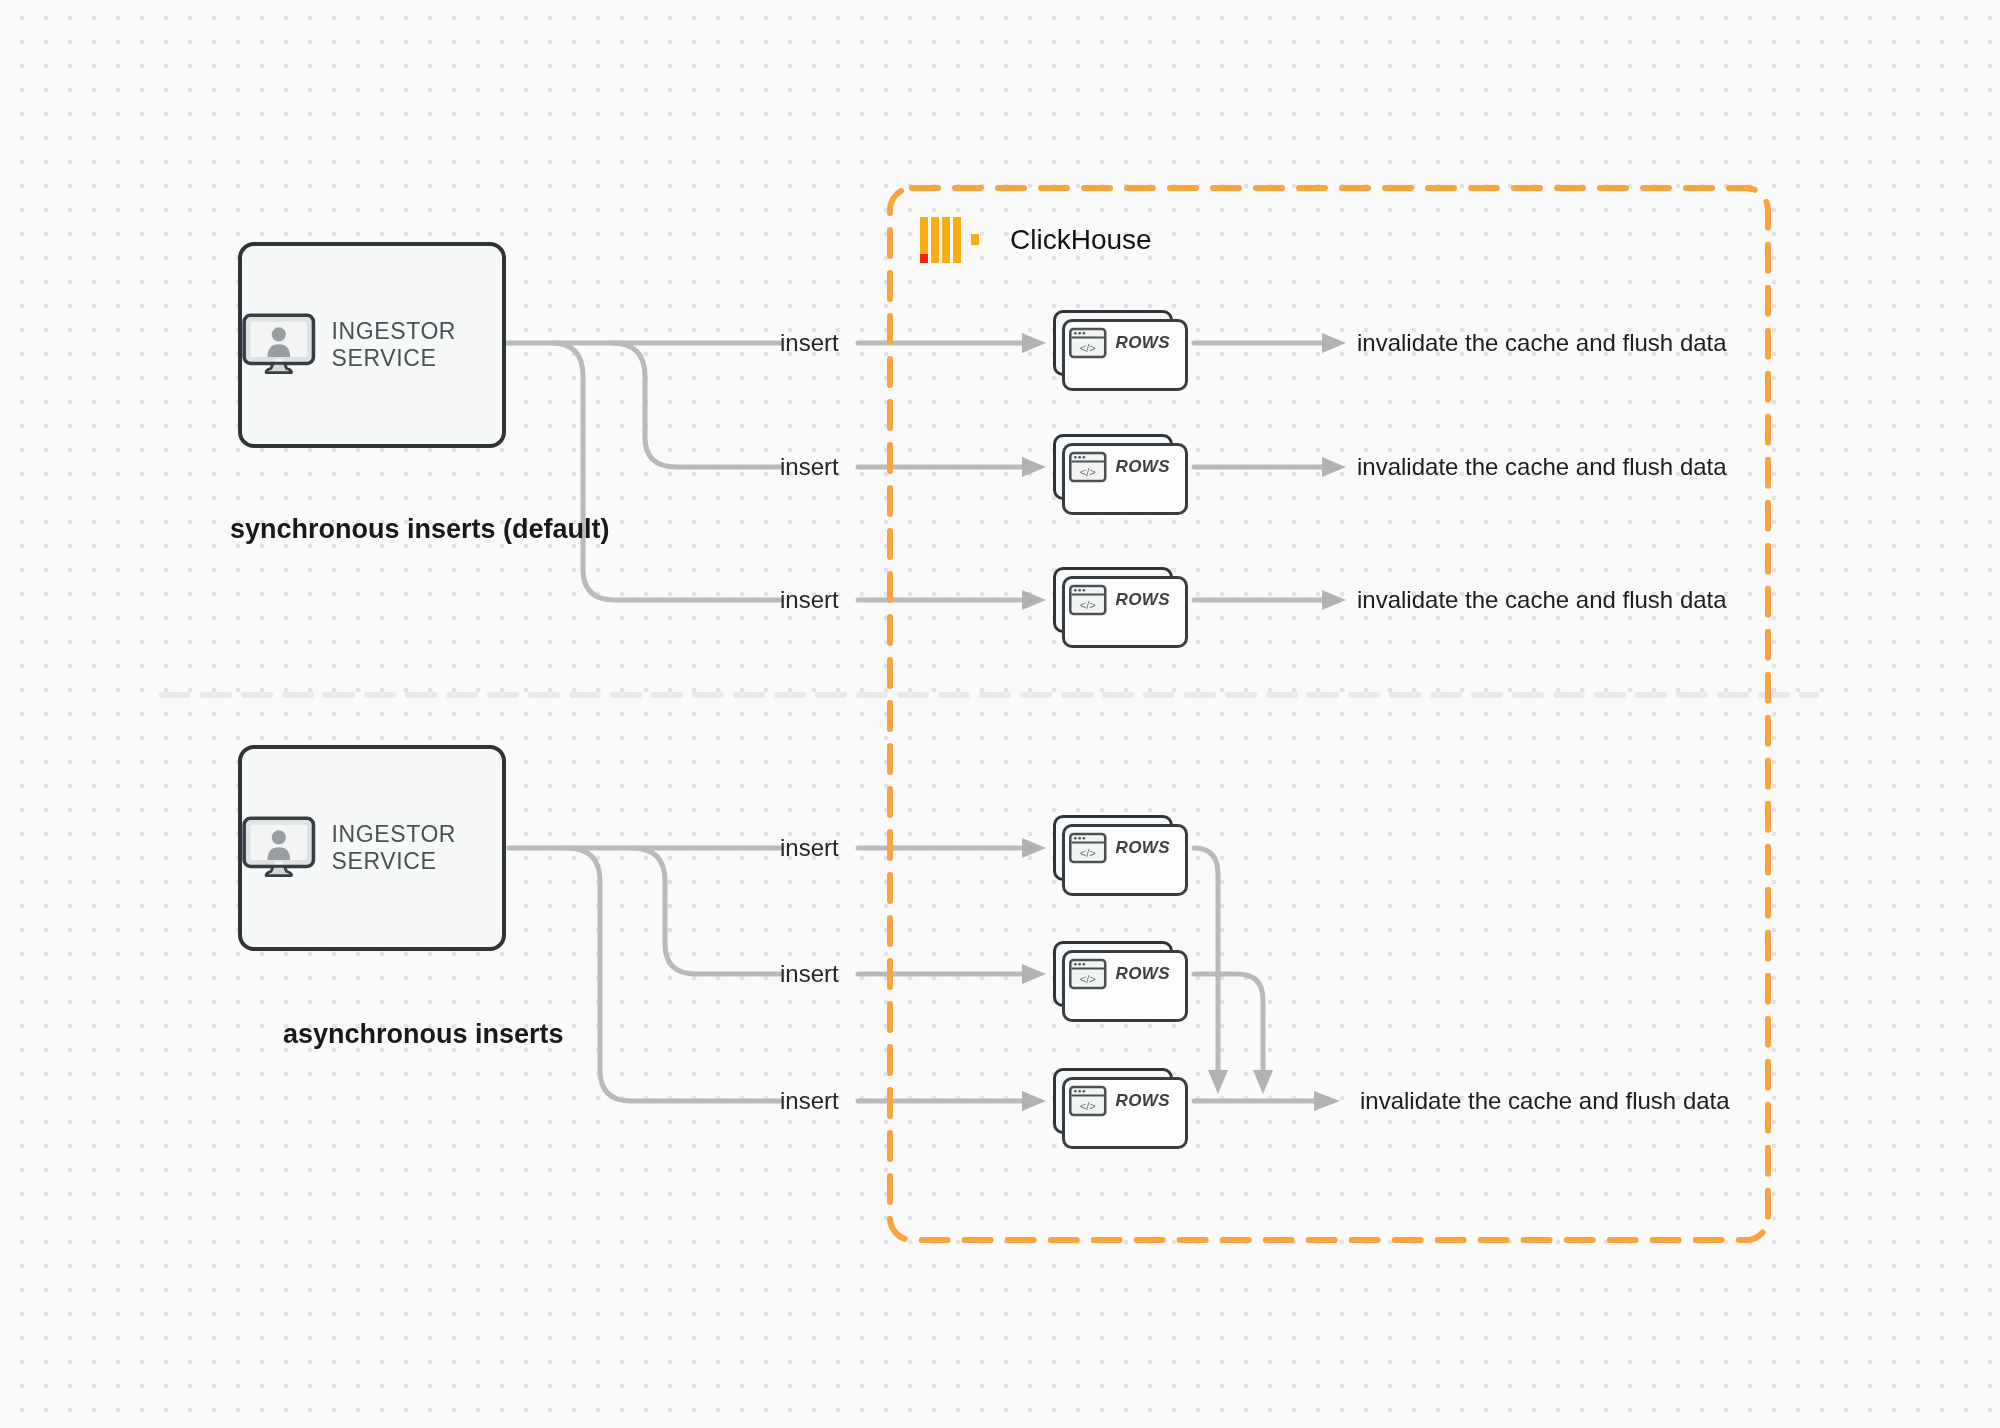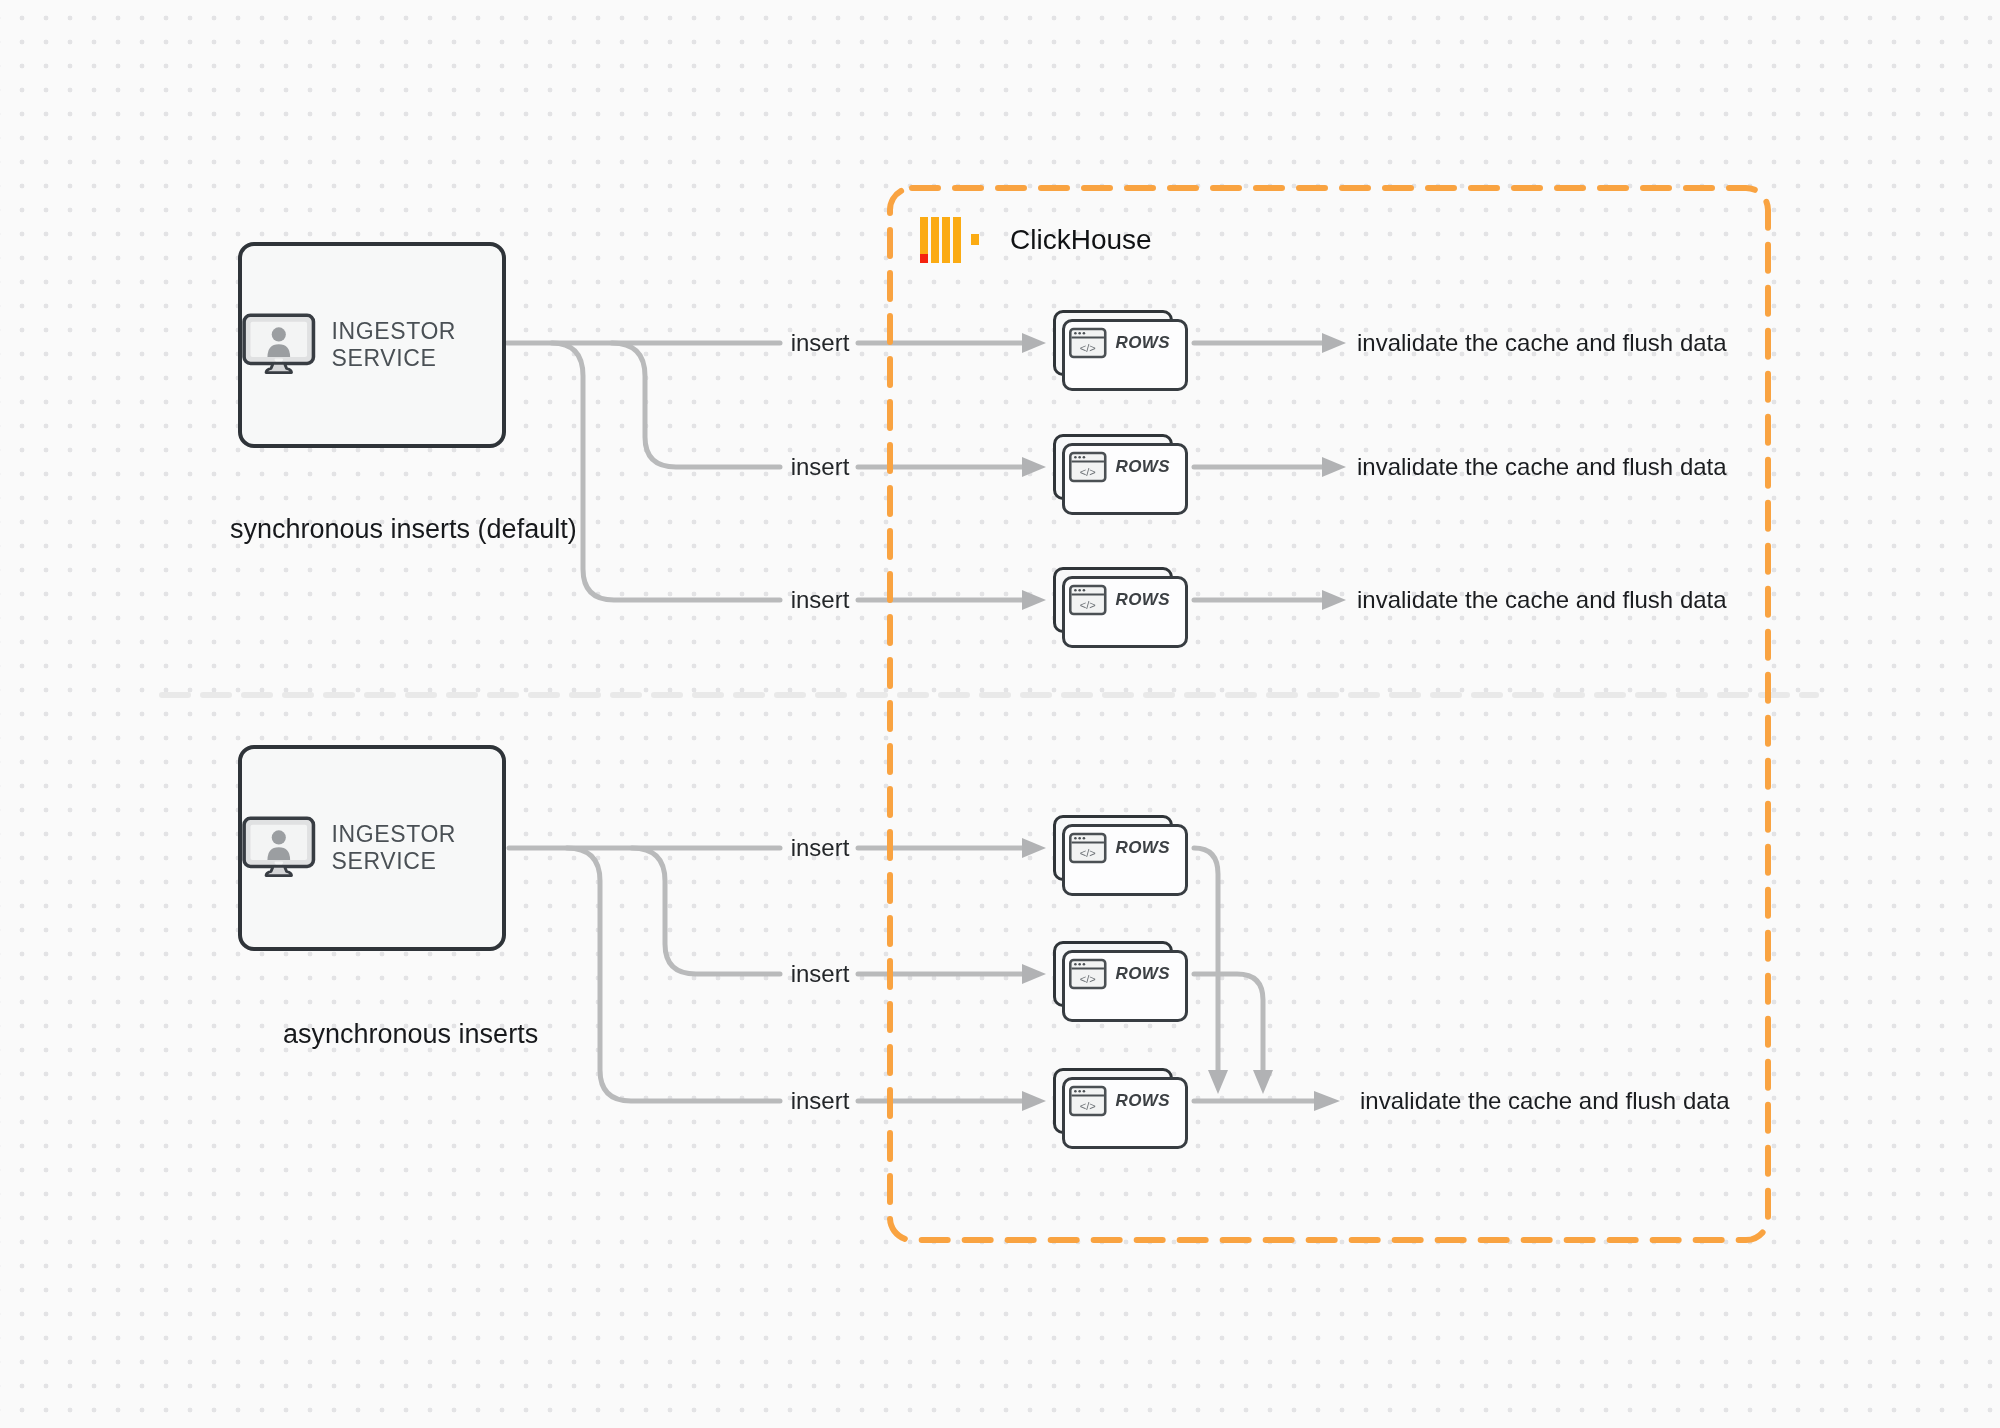--- a/index.html
+++ b/index.html
@@ -33,21 +33,21 @@
   }
   .ingestor-label {
     font-size: 23px;
     color: #4a5055;
     letter-spacing: 0.6px;
   }
 
   
   .caption {
     font-size: 27px;
-    font-weight: normal;
+    font-weight: bold;
     color: #17191c;
   }
 
   
   .ch-brand { display: flex; align-items: center; }
   .ch-bars { position: relative; width: 62px; height: 46px; }
   .ch-bar { position: absolute; top: 0; width: 8px; height: 46px; background: #FBAB13; }
   .ch-bar.b1 { left: 0; }
   .ch-bar.b2 { left: 11px; }
   .ch-bar.b3 { left: 22px; }
@@ -85,21 +85,21 @@
     font-style: italic;
     color: #3c4044;
     letter-spacing: 0.4px;
     margin-left: 9px;
     font-weight: bold;
   }
 
   
   .insert-label {
     width: 80px;
-    text-align: center;
+    text-align: left;
     font-size: 24px;
     color: #232629;
     line-height: 32px;
   }
   .result-label {
     font-size: 24px;
     color: #1b1d20;
     line-height: 32px;
     white-space: nowrap;
   }

